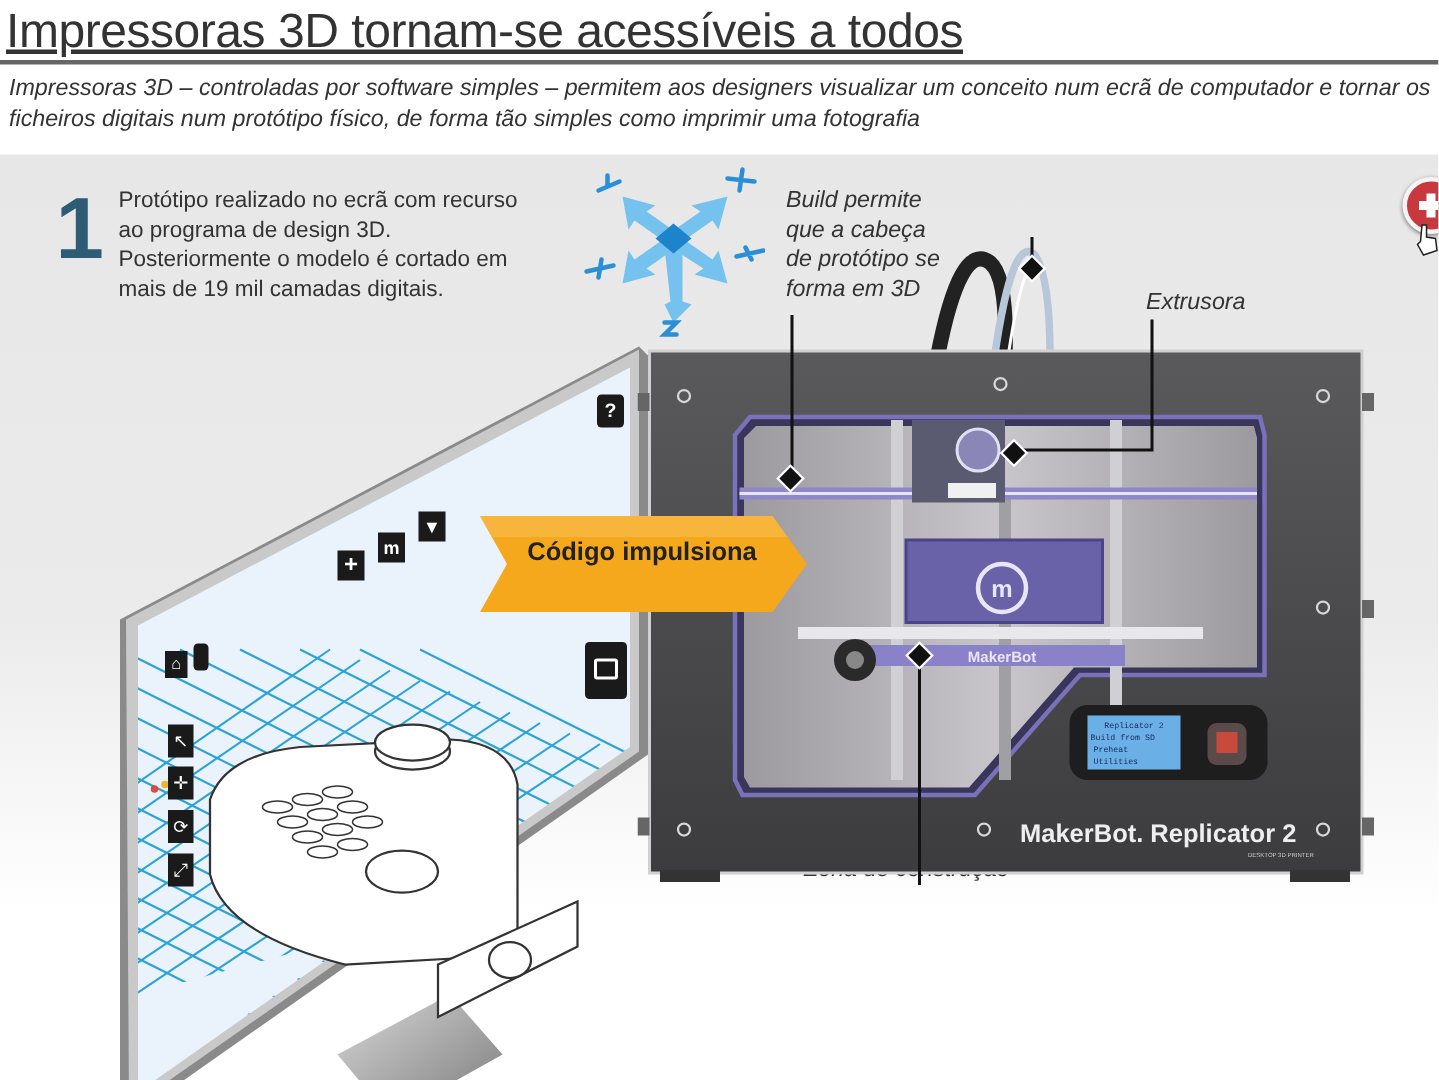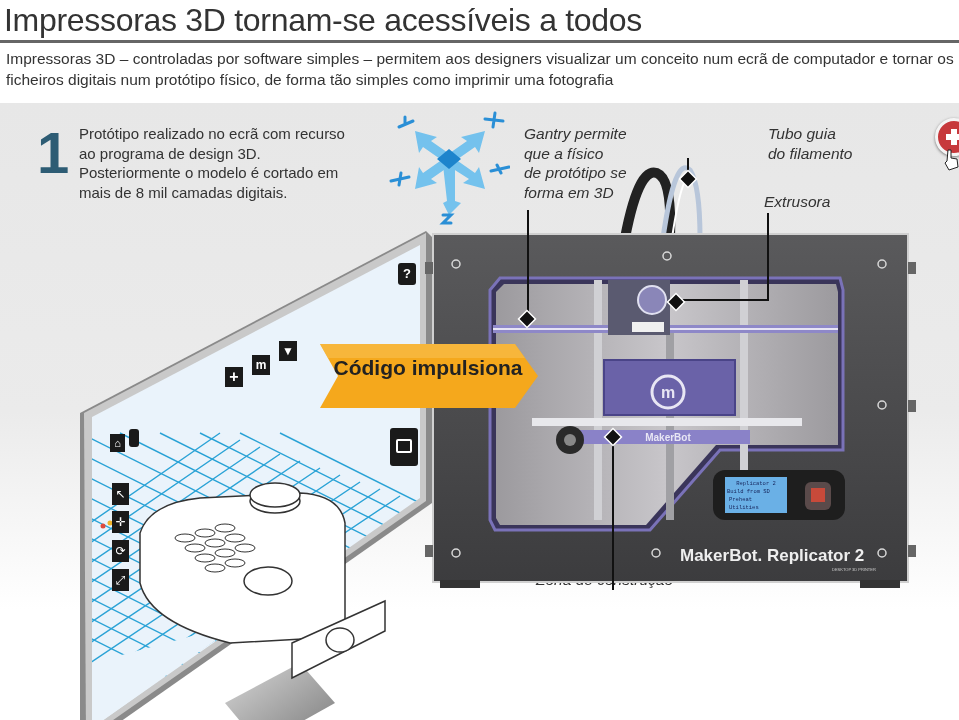--- a/index.html
+++ b/index.html
@@ -3,25 +3,26 @@
 <meta charset="utf-8">
 <style>
   * { box-sizing: border-box; margin: 0; padding: 0; }
   html, body { width: 959px; height: 720px; overflow: hidden; background: #ffffff; }
   body { position: relative; font-family: "Liberation Sans", sans-serif; color: #222; }
 
   .title {
     position: absolute; left: 4px; top: 0px; width: 955px; height: 40px;
     font-size: 32px; line-height: 40px; color: #333; letter-spacing: -0.3px;
     font-family: "Liberation Sans", sans-serif;
+    text-decoration: underline;
   }
   .title-rule { position: absolute; left: 0; top: 40px; width: 959px; height: 3px; background: #666; }
   .intro {
     position: absolute; left: 6px; top: 48px; width: 950px;
-    font-size: 15.5px; line-height: 21px; color: #333;
+    font-size: 15.5px; line-height: 21px; color: #333; font-style: italic;
   }
   .infographic {
     position: absolute; left: 0; top: 103px; width: 959px; height: 617px;
     background: linear-gradient(to bottom, #e7e7e7 0%, #ebebeb 50%, #ffffff 82%, #ffffff 100%);
     overflow: hidden;
   }
   .abs { position: absolute; }
 
   .step-num {
     position: absolute; left: 37px; top: 20px; font-size: 58px; font-weight: bold;
@@ -32,68 +33,64 @@
     font-size: 15px; line-height: 19.5px; color: #333;
   }
   .label {
     position: absolute; font-style: italic; font-size: 15.5px; line-height: 19.5px; color: #333;
   }
   .callout-arrow {
     position: absolute; left: 320px; top: 241px; width: 218px; height: 64px;
   }
   .callout-text {
     position: absolute; left: 333px; top: 256px; width: 190px; text-align: center;
-    font-weight: bold; font-size: 21px; line-height: 17.5px; color: #222;
+    font-weight: bold; font-size: 17px; line-height: 17.5px; color: #222;
   }
   .plus-btn {
     position: absolute; left: 935px; top: 15px; width: 38px; height: 38px; border-radius: 50%;
     background: #c7393c; border: 3px solid #f4f4f4; box-shadow: 0 1px 3px rgba(0,0,0,0.5);
   }
   .plus-btn::before { content:""; position:absolute; left:8px; top:13px; width:16px; height:6px; background:#fff; }
   .plus-btn::after { content:""; position:absolute; left:13px; top:8px; width:6px; height:16px; background:#fff; }
 </style>
 </head>
 <body>
 
 <div class="title">Impressoras 3D tornam-se acessíveis a todos</div>
 <div class="title-rule"></div>
 <div class="intro">Impressoras 3D – controladas por software simples – permitem aos designers visualizar um conceito num ecrã de computador e tornar os ficheiros digitais num protótipo físico, de forma tão simples como imprimir uma fotografia</div>
 
 <div class="infographic">
 
   <div class="step-num">1</div>
-  <div class="step-text">Protótipo realizado no ecrã com recurso ao programa de design 3D. Posteriormente o modelo é cortado em mais de 8 mil camadas digitais.</div>
+  <div class="step-text">Protótipo realizado no ecrã com recurso ao programa de design 3D. Posteriormente o modelo é cortado em mais de 19 mil camadas digitais.</div>
 
   <svg class="abs" style="left:385px;top:8px;" width="125" height="120" viewBox="0 0 125 120">
     <g fill="#6ec0ee" opacity="0.95">
       <polygon points="30,20 52,26 46,30 66,44 58,50 38,36 34,42"></polygon>
       <polygon points="100,20 94,42 90,36 70,50 62,44 82,30 76,26"></polygon>
       <polygon points="30,78 34,56 38,62 58,48 66,54 46,68 52,72"></polygon>
       <polygon points="100,78 78,72 84,68 62,54 70,48 90,62 94,56"></polygon>
       <polygon points="58,54 70,54 70,90 76,92 64,104 58,92 62,90"></polygon>
     </g>
     <polygon points="64,38 76,48 64,58 52,48" fill="#1d84cc"></polygon>
     <g stroke="#2a8fd6" stroke-width="3" fill="none" stroke-linecap="round">
       <path d="M14,16 L28,10 M20,13 L20,6"></path>
       <path d="M100,8 L118,10 M110,2 L108,16"></path>
       <path d="M6,70 L24,66 M16,62 L14,74"></path>
       <path d="M106,60 L124,56 M112,54 L116,62"></path>
       <path d="M58,104 L66,104 L58,112 L66,112"></path>
     </g>
   </svg>
 
   <div class="label" style="left:524px;top:21px;">
-    <div>Gantry permite</div>
-    <div>que a físico</div>
+    <div>Build permite</div>
+    <div>que a cabeça</div>
     <div>de protótipo se</div>
     <div>forma em 3D</div>
-  </div>
-  <div class="label" style="left:768px;top:21px;">
-    <div>Tubo guia</div>
-    <div>do filamento</div>
   </div>
   <div class="label" style="left:764px;top:89px;font-style:italic;">Extrusora</div>
   <div class="label" style="left:536px;top:467px;">Zona de construção</div>
 
   <div class="plus-btn"></div>
   <svg class="abs" style="left:944px;top:46px;" width="15" height="22" viewBox="0 0 15 22">
     <path d="M4,1 L7,1 L7,9 L13,10 L14,18 L5,21 L1,14 L3,12 Z" fill="#fff" stroke="#222" stroke-width="1"></path>
   </svg>
 
   <svg class="abs" style="left:0;top:110px;" width="440" height="520" viewBox="0 110 440 520">

